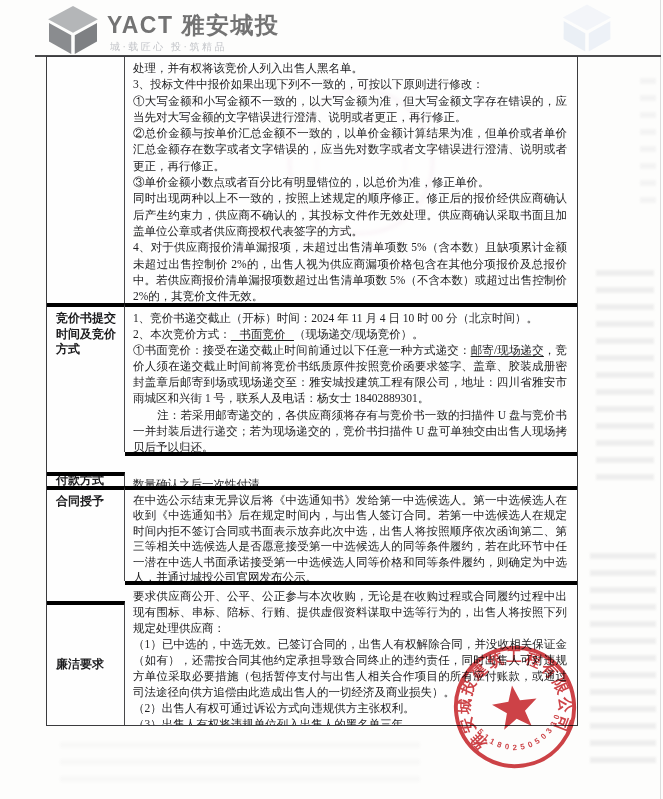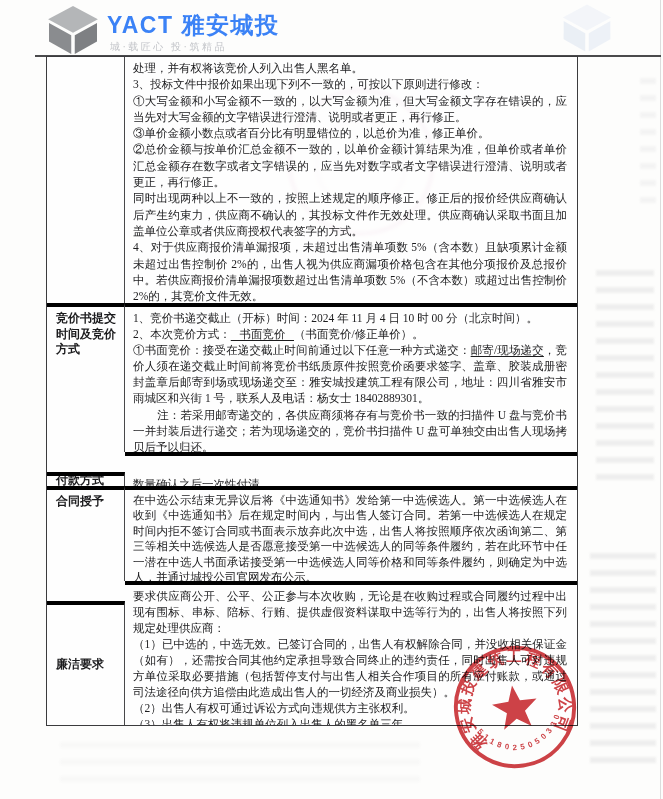--- a/index.html
+++ b/index.html
@@ -6,21 +6,21 @@
   body{
     width:663px;height:799px;background:#fdfdfc;position:relative;overflow:hidden;
     font-family:"Liberation Serif", serif;color:#1c1c1e;
   }
   *{box-sizing:border-box;}
   .abs{position:absolute;}
 
   
   .logo-cube{left:46px;top:6px;width:54px;height:48px;}
   .logo-text{left:107px;top:10px;font-family:"Liberation Sans",sans-serif;
-    font-size:23px;font-weight:bold;color:#3b82f6;letter-spacing:1.5px;white-space:nowrap;}
+    font-size:23px;font-weight:bold;color:#737373;letter-spacing:1.5px;white-space:nowrap;}
   .logo-tagline{left:110px;top:40px;font-family:"Liberation Sans",sans-serif;
     font-size:10px;color:#c3c5c9;letter-spacing:2.5px;white-space:nowrap;}
   .wm-cube{left:561px;top:0px;width:52px;height:56px;opacity:.6;}
   .header-rule{left:35px;top:55px;width:626px;height:2px;background:#4a4a4c;}
 
   
   .doc-table{
     left:46px;top:56px;width:532px;
     display:grid;grid-template-columns:78px 1fr;
     grid-template-rows:246px 149px 34px 95px 144px;
@@ -84,30 +84,30 @@
 <div class="abs ghost-stamp"></div>
 <div class="abs ghost-stamp2"></div>
 
 <div class="abs doc-table">
 
   <div class="cell row1 label"></div>
   <div class="cell row1 content lh1">
       <p><span>处理，并有权将该竞价人列入出售人黑名单。</span></p>
       <p><span>3、投标文件中报价如果出现下列不一致的，可按以下原则进行修改：</span></p>
       <p><span>①大写金额和小写金额不一致的，以大写金额为准，但大写金额文字存在错误的，应当先对大写金额的文字错误进行澄清、说明或者更正，再行修正。</span></p>
+      <p><span>②总价金额与按单价汇总金额不一致的，以单价金额计算结果为准，但单价或者单价汇总金额存在数字或者文字错误的，应当先对数字或者文字错误进行澄清、说明或者更正，再行修正。</span></p>
       <p><span>③单价金额小数点或者百分比有明显错位的，以总价为准，修正单价。</span></p>
-      <p><span>②总价金额与按单价汇总金额不一致的，以单价金额计算结果为准，但单价或者单价汇总金额存在数字或者文字错误的，应当先对数字或者文字错误进行澄清、说明或者更正，再行修正。</span></p>
       <p><span>同时出现两种以上不一致的，按照上述规定的顺序修正。修正后的报价经供应商确认后产生约束力，供应商不确认的，其投标文件作无效处理。供应商确认采取书面且加盖单位公章或者供应商授权代表签字的方式。</span></p>
       <p><span class="b">4、对于供应商报价清单漏报项，未超过出售清单项数 5%（含本数）且缺项累计金额未超过出售控制价 2%的，出售人视为供应商漏项价格包含在其他分项报价及总报价中。若供应商报价清单漏报项数超过出售清单项数 5%（不含本数）或超过出售控制价 2%的，其竞价文件无效。</span></p>
     </div>
 
   <div class="cell label">竞价书提交时间及竞价方式</div>
   <div class="cell content lh2">
       <p><span>1、竞价书递交截止（开标）时间：2024 年 11 月 4 日 10 时 00 分（北京时间）。</span></p>
-      <p><span>2、本次竞价方式：</span><span class="u">&nbsp;&nbsp;&nbsp;书面竞价&nbsp;&nbsp;&nbsp;</span><span>（书面竞价/修正单价）。</span></p>
+      <p><span>2、本次竞价方式：</span><span class="u">&nbsp;&nbsp;&nbsp;书面竞价&nbsp;&nbsp;&nbsp;</span><span>（现场递交/现场竞价）。</span></p>
       <p><span>①书面竞价：接受在递交截止时间前通过以下任意一种方式递交：</span><span class="u">邮寄/现场递交</span><span>，竞价人须在递交截止时间前将竞价书纸质原件按照竞价函要求</span><span class="b">签字、盖章、胶装成册密封盖章后</span><span>邮寄到场或现场递交至：雅安城投建筑工程有限公司，地址：四川省雅安市雨城区和兴街 1 号，联系人及电话：杨女士 18402889301。</span></p>
       <p class="indent"><span class="b">注：若采用邮寄递交的，各供应商须将存有与竞价书一致的扫描件 U 盘与竞价书一并封装后进行递交；若为现场递交的，竞价书扫描件 U 盘可单独交由出售人现场拷贝后予以归还。</span></p>
     </div>
 
   <div class="cell label va-center">付款方式</div>
   <div class="cell content lh3 row3c">
       <p><span>数量确认之后一次性付清。</span></p>
     </div>
 
   <div class="cell label">合同授予</div>

